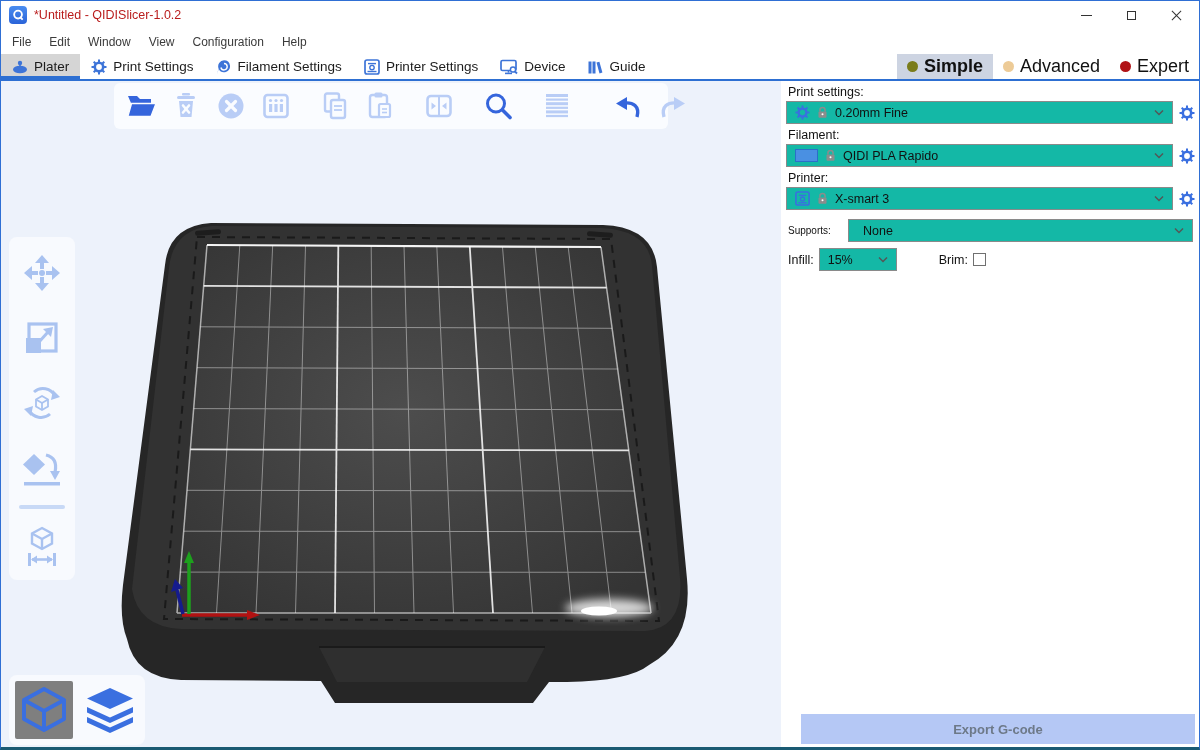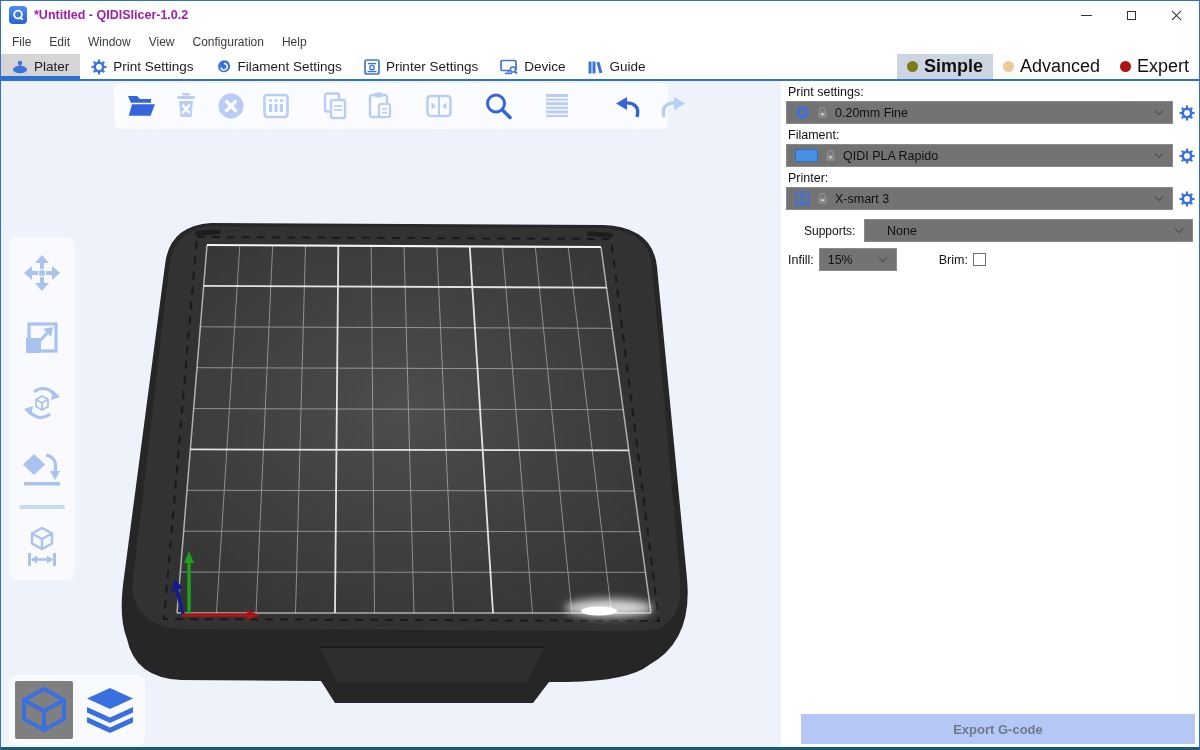--- a/index.html
+++ b/index.html
@@ -6,21 +6,21 @@
   *{box-sizing:border-box;}
   #window{
     position:relative;width:1200px;height:750px;background:#fff;
     border:1px solid #2f6fd4;border-bottom:3px solid #1a5a72;
     font-family:"Liberation Sans",sans-serif;overflow:hidden;
   }
   
   .titlebar{height:28px;display:flex;align-items:center;padding:0 0 0 8px;}
   .app-icon{width:18px;height:18px;border-radius:4px;background:linear-gradient(#4a8df0,#2a63d8);
     display:flex;align-items:center;justify-content:center;flex:none;}
-  .title-text{margin-left:7px;font-size:12.5px;color:#a21caf;font-weight:bold;}
+  .title-text{margin-left:7px;font-size:12.5px;color:#b91c1c;}
   .win-controls{margin-left:auto;display:flex;height:100%;}
   .win-btn{width:45px;height:100%;display:flex;align-items:center;justify-content:center;}
   .glyph-min{width:11px;height:1px;background:#333;}
   .glyph-max{width:9px;height:9px;border:1px solid #333;}
   .glyph-close{position:relative;width:11px;height:11px;}
   .glyph-close::before,.glyph-close::after{content:"";position:absolute;left:-1px;top:5px;width:13px;height:1px;background:#333;}
   .glyph-close::before{transform:rotate(45deg);} .glyph-close::after{transform:rotate(-45deg);}
   
   .menubar{height:25px;display:flex;align-items:center;padding-left:2px;}
   .menu-item{padding:0 9px;font-size:12px;color:#3b3b3b;}
@@ -49,28 +49,28 @@
   .giz-divider{width:46px;height:4px;background:#c8d9f6;border-radius:2px;margin:-8px 0;}
   
   .viewtoggle{position:absolute;left:8px;bottom:2px;height:70px;background:#f8fafe;border-radius:8px;
     display:flex;align-items:center;padding:0 6px;gap:8px;}
   .vt-tile{width:58px;height:58px;display:flex;align-items:center;justify-content:center;border-radius:2px;}
   .vt-tile.active{background:#7f7f7f;}
   
   .rightpanel{flex:1;background:#fff;position:relative;padding:3px 4px 0 5px;}
   .rp-label{font-size:12.5px;color:#111;margin:1px 0 2px 2px;}
   .combo-row{display:flex;align-items:center;gap:6px;margin-bottom:4px;}
-  .combo{flex:1;height:23px;border:1px solid #8a8a8a;background:#737373;display:flex;align-items:center;
+  .combo{flex:1;height:23px;border:1px solid #8a8a8a;background:#14b8a6;display:flex;align-items:center;
     padding:0 8px;gap:7px;font-size:12.5px;color:#111;}
   .combo .combo-text{flex:1;overflow:hidden;white-space:nowrap;}
   .chev{flex:none;color:#555;}
   .gear-btn{flex:none;width:16px;height:16px;border:none;background:none;padding:0;color:#3a6fe0;display:flex;}
   .swatch{width:23px;height:13px;background:#4a90e2;border:1px solid #2a70c8;flex:none;}
   .row-supports{display:flex;align-items:center;margin:9px 0 6px;}
-  .row-supports .lab{font-size:12px;color:#111;margin-left:18px;width:60px;flex:none;}
+  .row-supports .lab{font-size:10px;color:#111;margin-left:2px;width:60px;flex:none;}
   .row-supports .combo{margin-right:2px;}
   .row-infill{display:flex;align-items:center;margin-top:6px;}
   .row-infill .lab{font-size:12.5px;color:#111;margin-left:2px;flex:none;}
   .infill-combo{flex:none;width:78px;margin-left:5px;}
   .brim-lab{margin-left:42px;font-size:12.5px;color:#111;}
   .checkbox{width:13px;height:13px;border:1px solid #707070;background:#fff;margin-left:5px;flex:none;}
   .export-btn{position:absolute;left:20px;right:4px;bottom:3px;height:30px;border:none;
     background:#b5c8f5;color:#6d7988;font-weight:bold;font-size:13px;font-family:"Liberation Sans",sans-serif;}
   .hidden-defs{position:absolute;width:0;height:0;overflow:hidden;}
 </style>
@@ -514,21 +514,21 @@
         </div>
         <button class="gear-btn">
             <svg width="16" height="16">
               <use href="#sym-gear"></use>
             </svg>
           </button>
       </div>
 
       <div class="row-supports">
         <span class="lab">Supports:</span>
-        <div class="combo" style="padding-left:22px">
+        <div class="combo" style="padding-left:14px">
           <span class="combo-text">None</span>
           <svg class="chev" width="10" height="6">
               <use href="#sym-chev"></use>
             </svg>
         </div>
       </div>
 
       <div class="row-infill">
         <span class="lab">Infill:</span>
         <div class="combo infill-combo">

